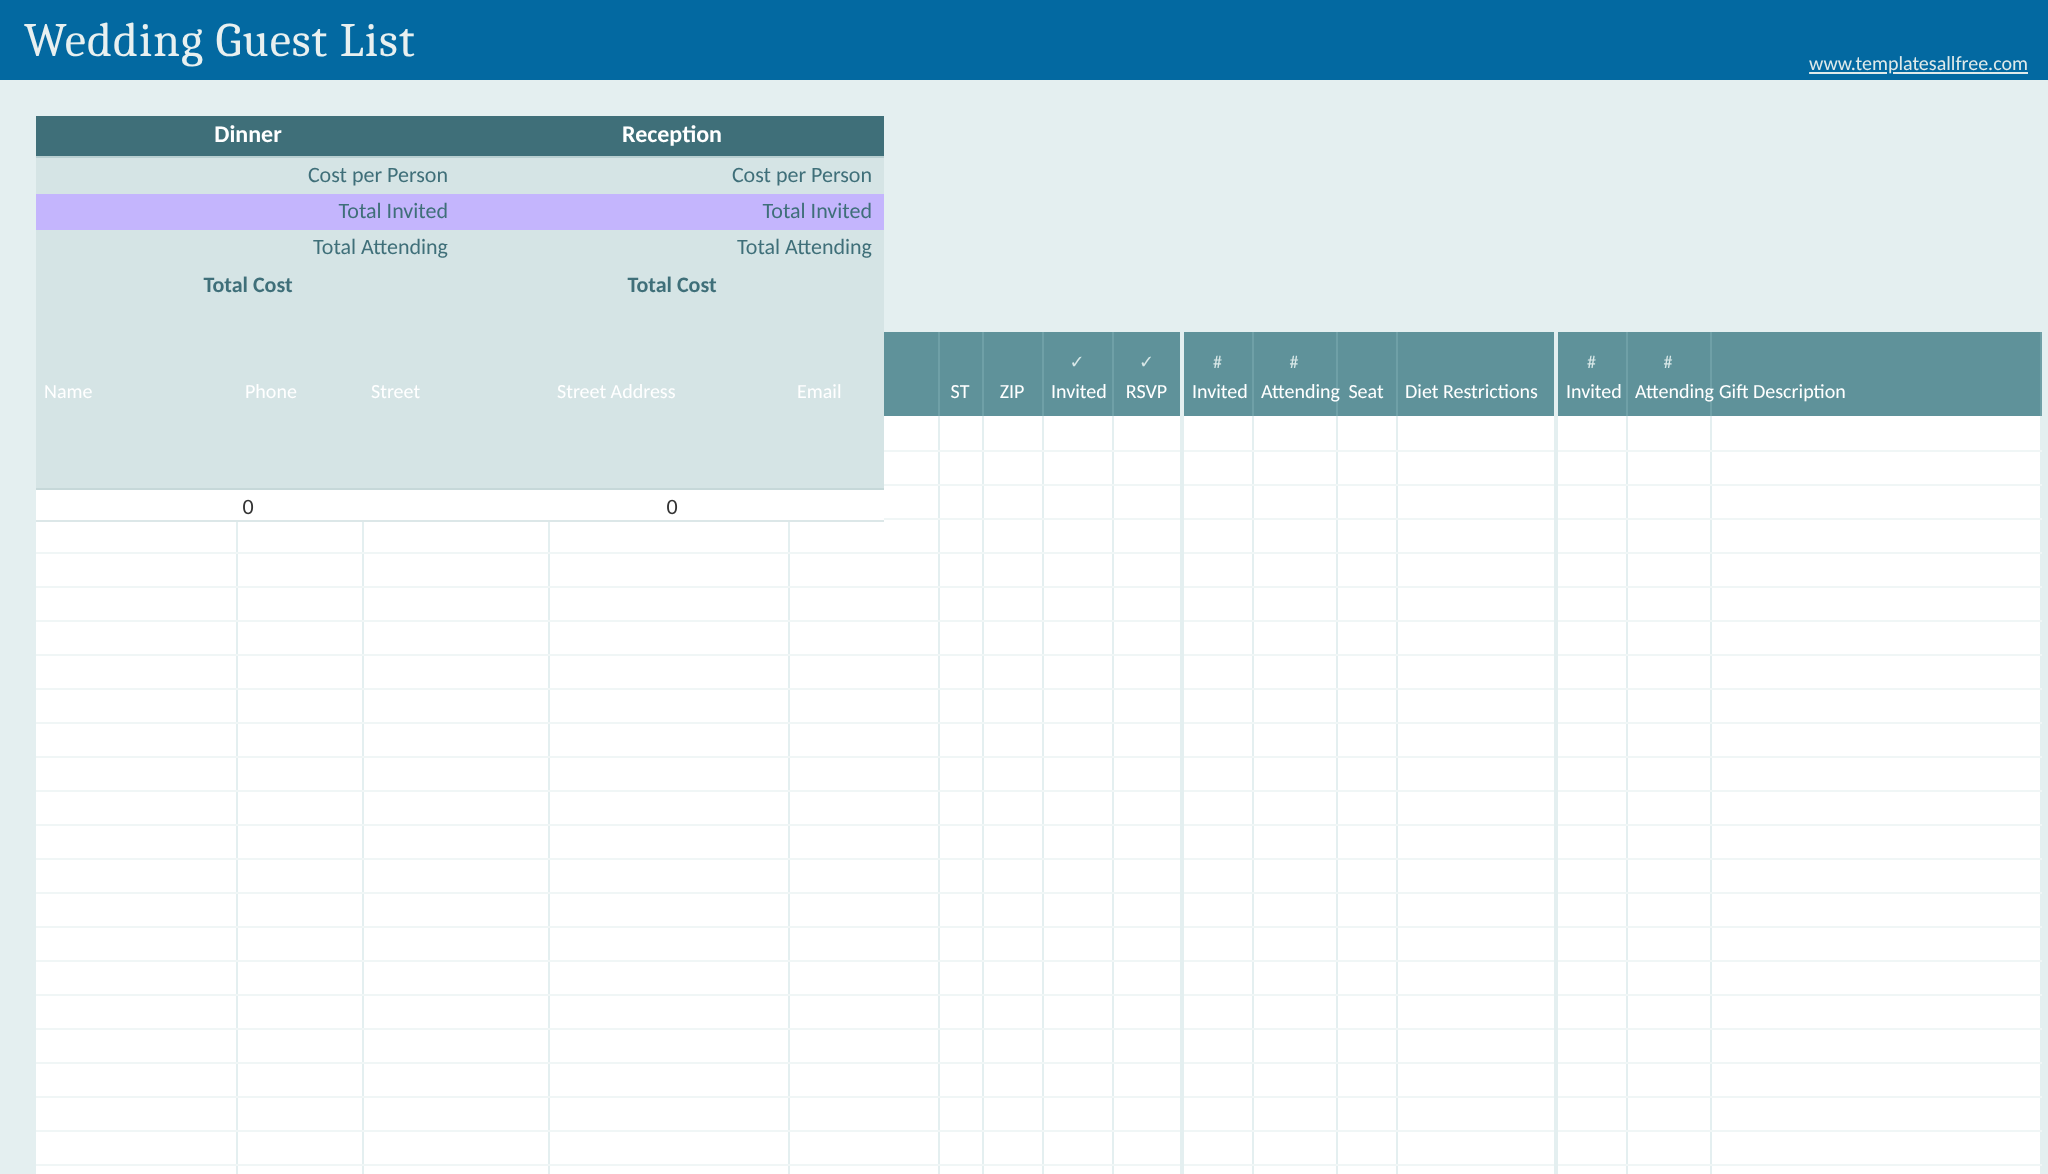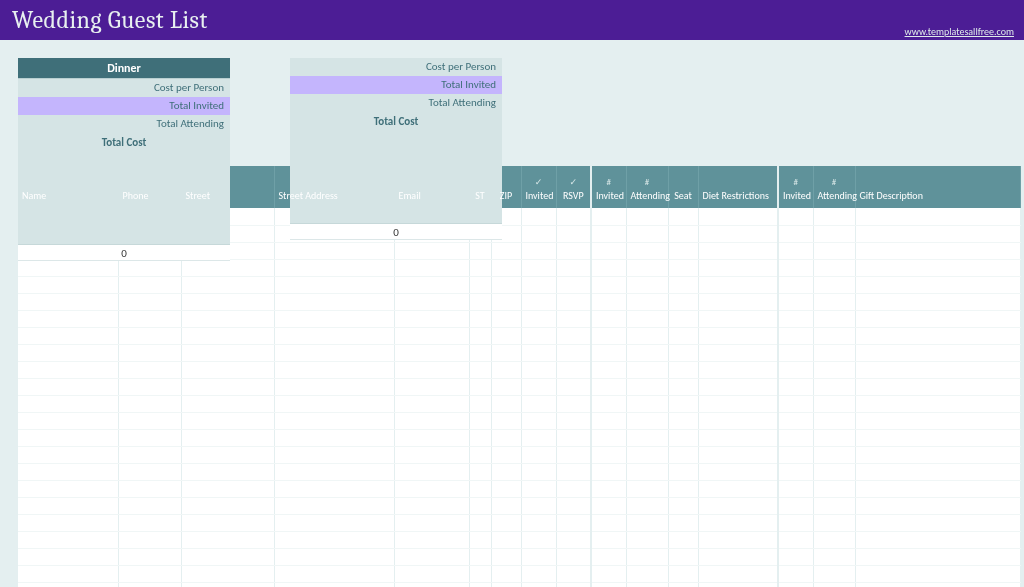--- a/index.html
+++ b/index.html
@@ -5,21 +5,21 @@
   * { box-sizing: border-box; margin: 0; padding: 0; }
   body {
     font-family: Calibri, 'Segoe UI', Arial, sans-serif;
     background: #e4eff0;
     width: 1024px;
     height: 587px;
     overflow: hidden;
     font-size: 11px;
   }
   .title-bar {
-    background: #4c1d95;
+    background: #0369a1;
     color: #e8f0f0;
     height: 40px;
     display: flex;
     align-items: center;
     justify-content: space-between;
     padding: 0 10px 0 12px;
   }
   .title-bar h1 {
     font-family: Cambria, Georgia, serif;
     font-weight: 400;
@@ -29,21 +29,20 @@
   .title-bar a {
     color: #dfeaea;
     font-size: 10px;
     text-decoration: underline;
     align-self: flex-end;
     margin-bottom: 2px;
     text-align: right;
   }
   .summary-area {
     display: flex;
-    gap: 60px;
     padding: 18px 10px 14px 18px;
   }
   .summary-box {
     width: 212px;
   }
   .summary-header {
     background: #3f6f79;
     color: #fff;
     text-align: center;
     font-weight: 700;
@@ -159,20 +158,21 @@
         <div class="summary-label">Total Invited</div>
         <div class="summary-value">0</div>
       </div>
     <div class="summary-row">
         <div class="summary-label">Total Attending</div>
         <div class="summary-value">0</div>
       </div>
     <div class="summary-total">Total Cost</div>
   </div>
   <div class="summary-box">
+    <div class="summary-header">Reception</div>
     <div class="summary-row">
         <div class="summary-label">Cost per Person</div>
         <div class="summary-value"></div>
       </div>
     <div class="summary-row alt">
         <div class="summary-label">Total Invited</div>
         <div class="summary-value">0</div>
       </div>
     <div class="summary-row">
         <div class="summary-label">Total Attending</div>

